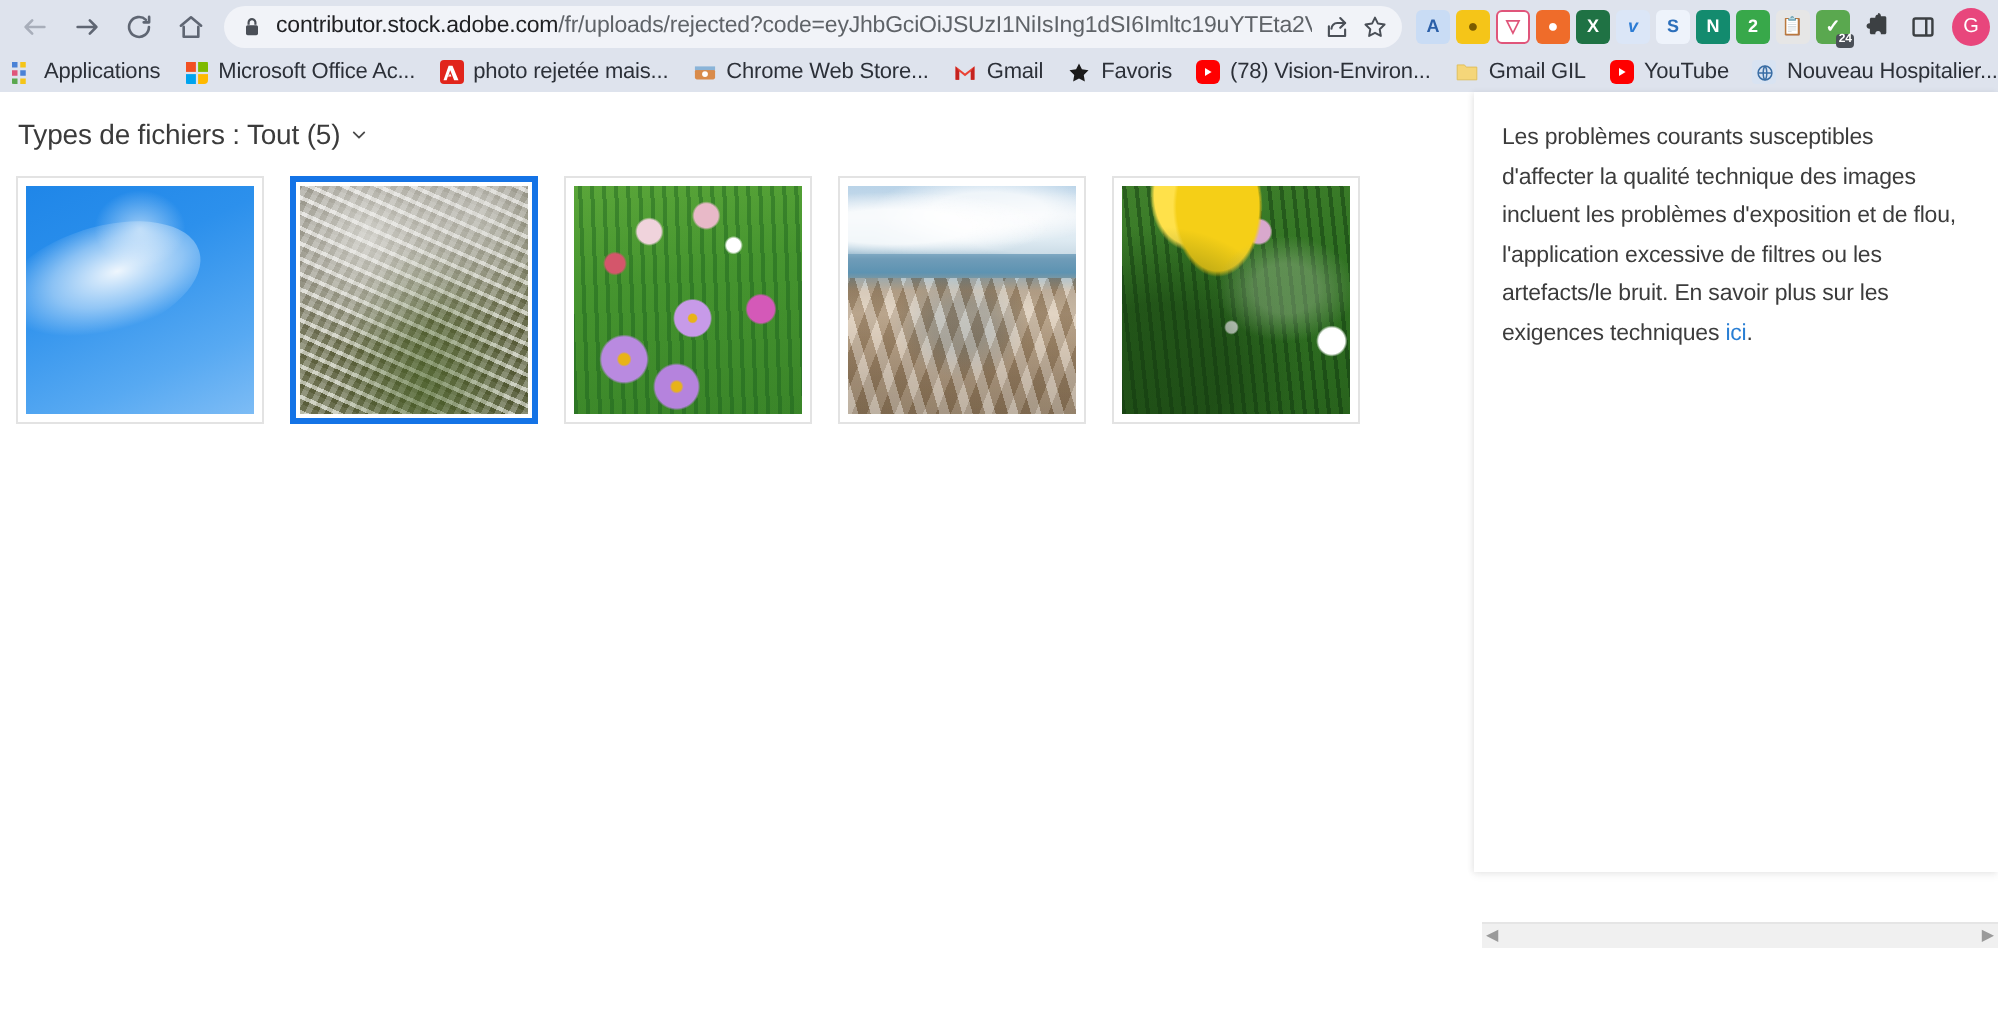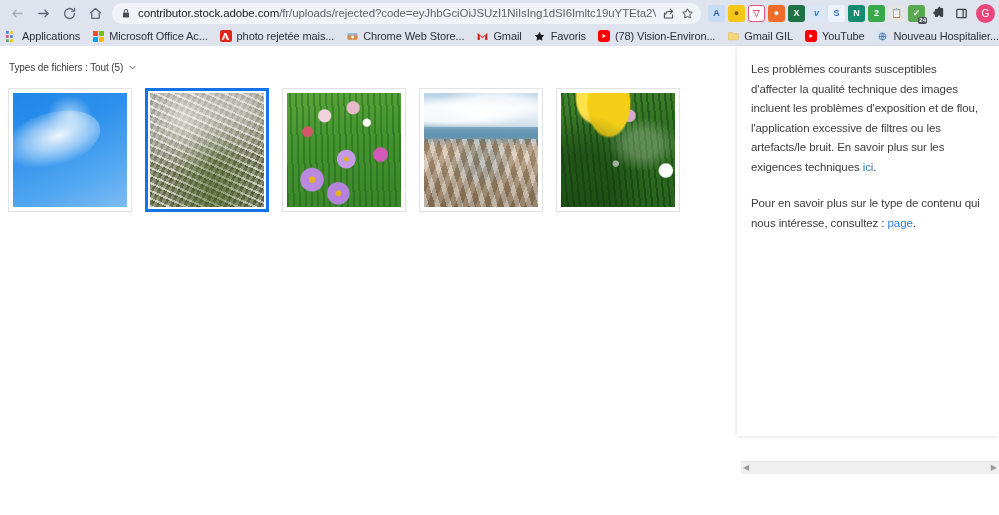--- a/index.html
+++ b/index.html
@@ -180,21 +180,21 @@
     min-width: 0;
   }
   .filter-row {
     display: flex;
     align-items: center;
     gap: 5px;
     height: 22px;
     padding-left: 1px;
   }
   .filter-label {
-    font-size: 10px;
+    font-size: 14px;
     color: #3b3b3b;
     letter-spacing: -0.1px;
   }
   .chev { color: #4b4b4b; display:flex; }
 
   .thumbs {
     display: flex;
     gap: 13px;
     margin-top: 10px;
   }
@@ -597,21 +597,20 @@
       </div>
 
     </div>
 
     <div class="right-col">
       <div class="panel-card">
 
 
         <p><span>Les problèmes courants susceptibles d'affecter la qualité technique des images incluent les problèmes d'exposition et de flou, l'application excessive de filtres ou les artefacts/le bruit. En savoir plus sur les exigences techniques </span><a href="#">ici</a><span>.</span></p>
 
-        <p><span>Pour en savoir plus sur le type de contenu qui nous intéresse, consultez : </span><a href="#">page</a><span>.</span></p>
 
 
       </div>
       <div class="hscroll">
         <span>◀</span>
         <span>▶</span>
       </div>
     </div>
 
   </div>

